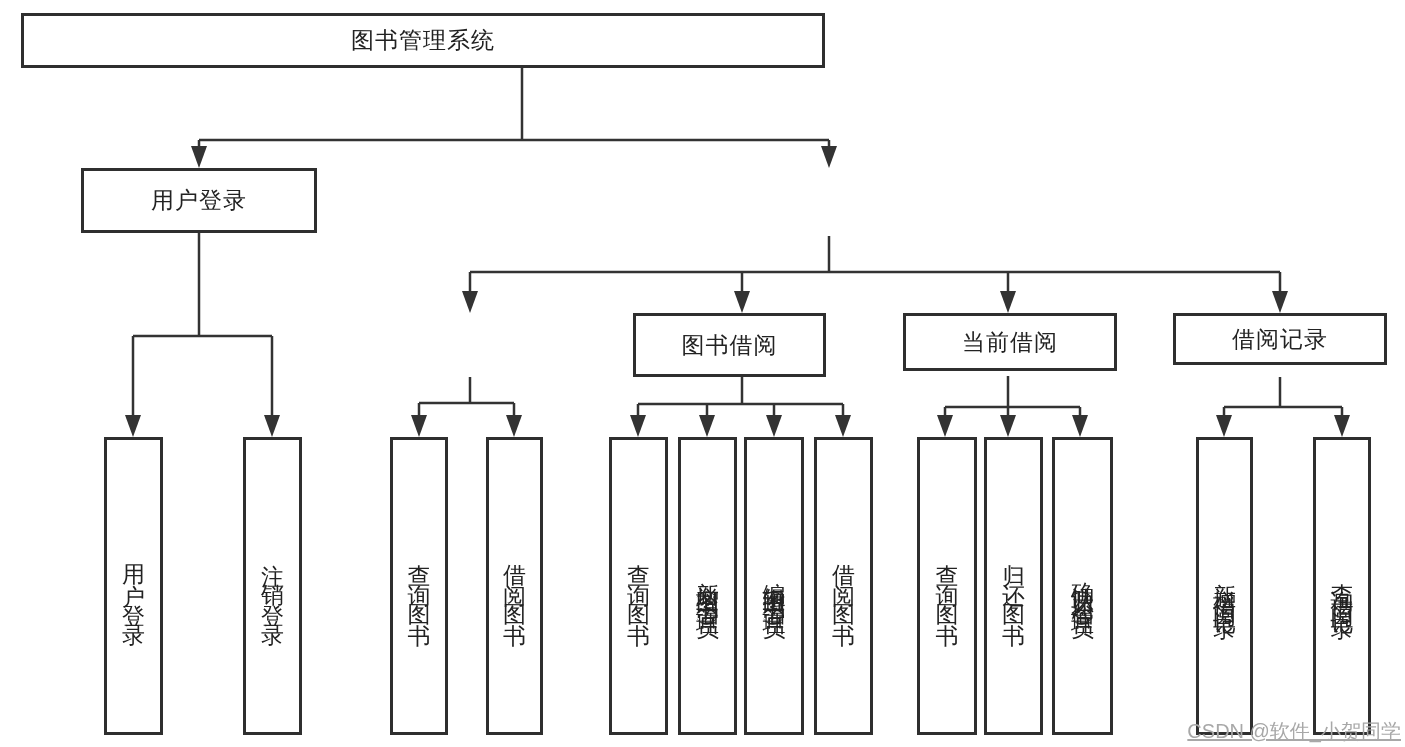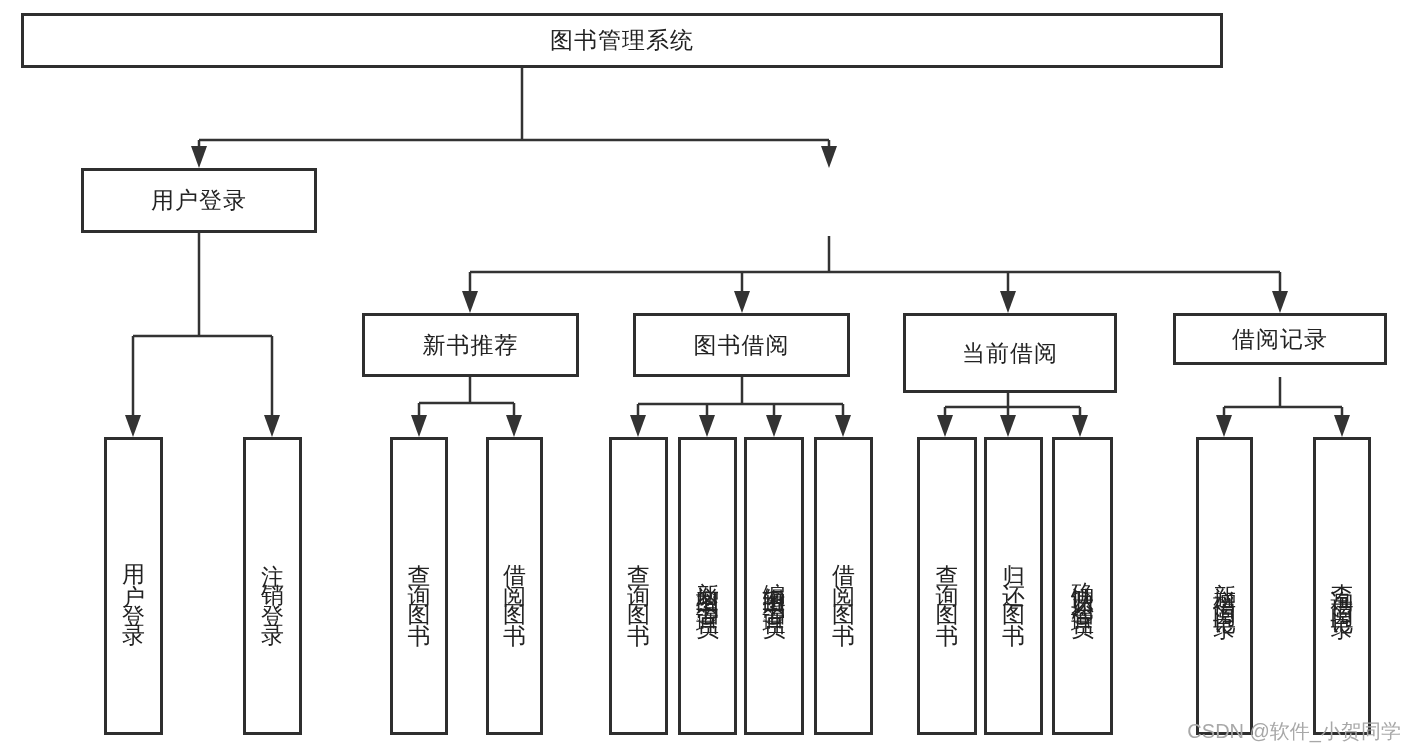--- a/index.html
+++ b/index.html
@@ -44,20 +44,21 @@
   .loose  .vtext{letter-spacing:20px;}
   .medium .vtext{letter-spacing:7px;}
   .dense  .vtext{letter-spacing:5px;}
   #watermark{
     position:absolute;
     right:4px;bottom:2px;
     font-size:20px;
     color:var(--watermark);
     z-index:5;
     white-space:nowrap;
+    text-decoration:underline;
   }
 </style>
 </head>
 <body>
 
 <div id="diagram">
 
   <svg id="connectors" width="1405" height="747" viewBox="0 0 1405 747">
     <g stroke="#333333" stroke-width="2.5" fill="none">
 
@@ -117,35 +118,32 @@
       <polygon points="766,415 782,415 774,437"></polygon>
       <polygon points="835,415 851,415 843,437"></polygon>
       <polygon points="937,415 953,415 945,437"></polygon>
       <polygon points="1000,415 1016,415 1008,437"></polygon>
       <polygon points="1072,415 1088,415 1080,437"></polygon>
       <polygon points="1216,415 1232,415 1224,437"></polygon>
       <polygon points="1334,415 1350,415 1342,437"></polygon>
     </g>
   </svg>
 
-  <div class="box h" style="left:21px;top:13px;width:1202px;height:55px">
+  <div class="box h" style="left:21px;top:13px;width:804px;height:55px">
     <span>图书管理系统</span>
   </div>
 
   <div class="box h" style="left:81px;top:168px;width:236px;height:65px">
     <span>用户登录</span>
   </div>
 
-  <div class="box h" style="left:362px;top:313px;width:217px;height:64px">
-    <span>新书推荐</span>
-  </div>
-  <div class="box h" style="left:633px;top:313px;width:217px;height:64px">
+  <div class="box h" style="left:633px;top:313px;width:193px;height:64px">
     <span>图书借阅</span>
   </div>
-  <div class="box h" style="left:903px;top:313px;width:214px;height:80px">
+  <div class="box h" style="left:903px;top:313px;width:214px;height:58px">
     <span>当前借阅</span>
   </div>
   <div class="box h" style="left:1173px;top:313px;width:214px;height:52px">
     <span>借阅记录</span>
   </div>
 
   <div class="box v loose" style="left:104px;width:59px">
     <span class="vtext">用户登录</span>
   </div>
   <div class="box v loose" style="left:243px;width:59px">

